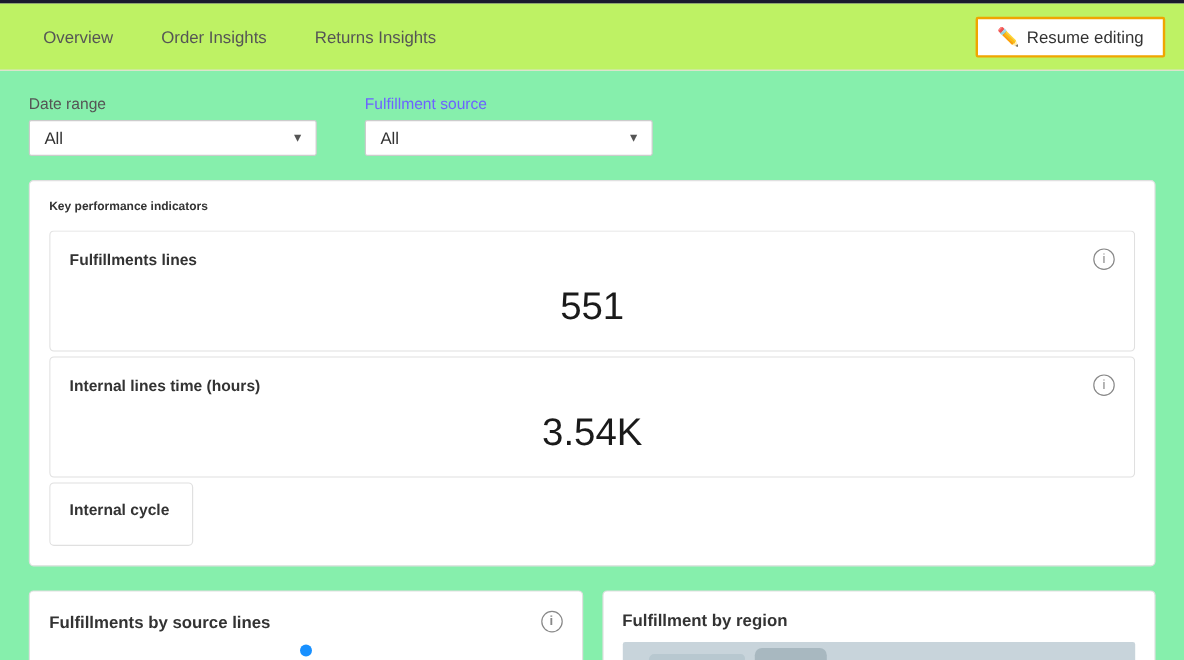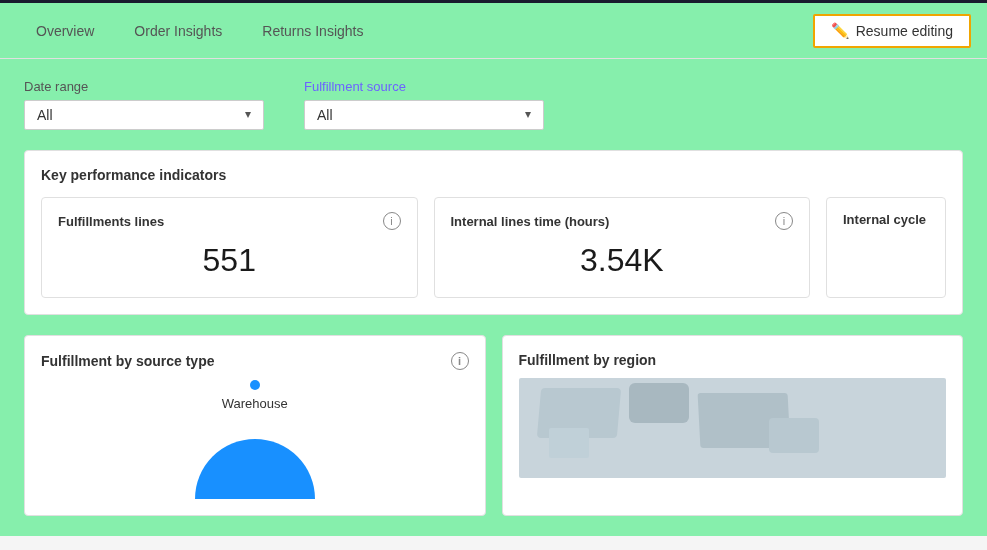--- a/index.html
+++ b/index.html
@@ -8,21 +8,21 @@
       background: #f5f5f5;
       width: 987px;
       height: 550px;
       overflow: hidden;
     }
 
     
     .top-nav {
       display: flex;
       align-items: center;
-      background: #86efac;
+      background: #bef264;
       border-bottom: 1px solid #e0e0e0;
       padding: 0 16px;
       height: 56px;
       position: relative;
     }
 
     .nav-tab {
       padding: 0 20px;
       height: 56px;
       display: flex;
@@ -111,29 +111,30 @@
 
     
     .kpi-section {
       background: white;
       border: 1px solid #e0e0e0;
       border-radius: 4px;
       padding: 16px;
       margin-bottom: 20px;
     }
     .kpi-section-title {
-      font-size: 14px;
+      font-size: 10px;
       font-weight: 600;
       color: #333;
       margin-bottom: 14px;
     }
     .kpi-cards {
       display: flex;
-      gap: 16px;
-      overflow: hidden;
+      gap: 4px;
+      overflow: hidden;
+      flex-direction: column;
     }
     .kpi-card {
       flex: 1;
       border: 1px solid #e0e0e0;
       border-radius: 4px;
       padding: 14px 16px;
       background: white;
       min-width: 0;
     }
     .kpi-card-header {
@@ -311,21 +312,21 @@
         </div>
       </div>
 
     </div>
   </div>
 
   <div class="charts-row">
 
     <div class="chart-card left">
       <div class="chart-title">
-        <span>Fulfillment by source type</span>
+        <span>Fulfillments by source lines</span>
         <div class="info-icon">
           <span>i</span>
         </div>
       </div>
       <div class="legend-item">
         <div class="legend-dot"></div>
         <span>Warehouse</span>
       </div>
       <div class="pie-container">
         <div class="pie-shape"></div>

